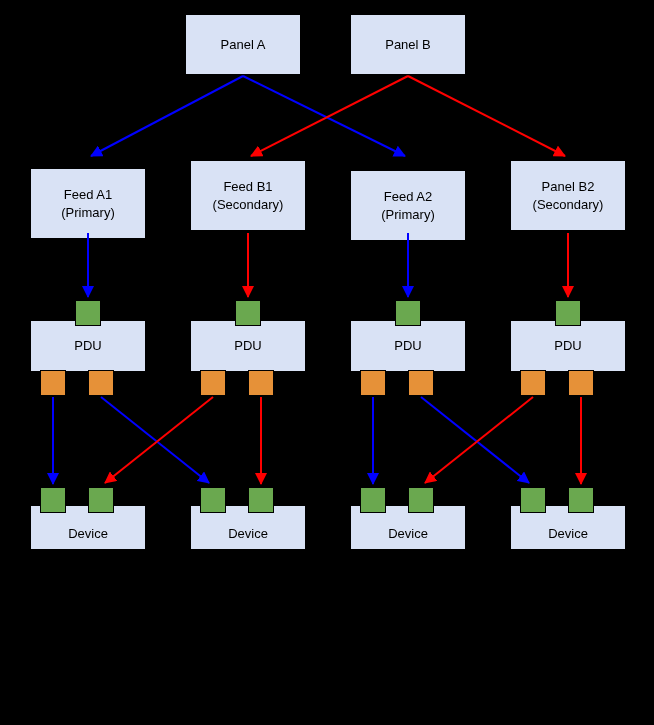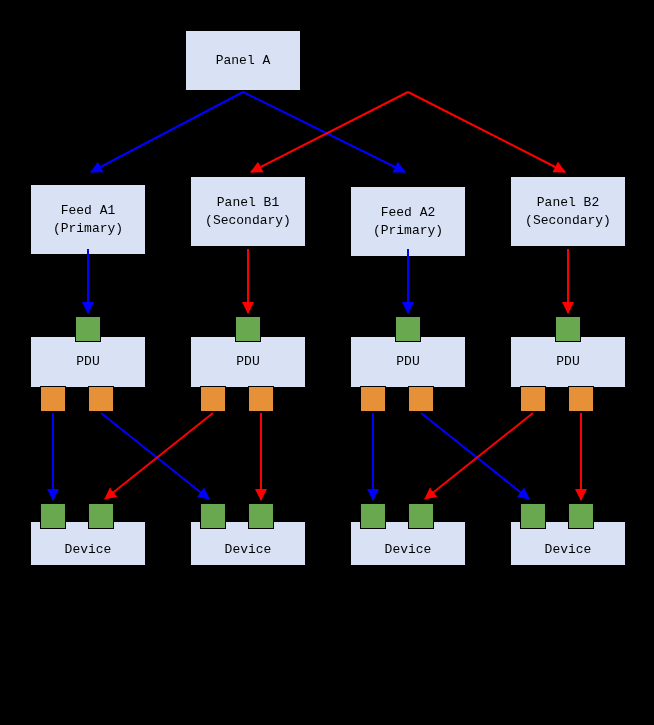--- a/index.html
+++ b/index.html
@@ -1,19 +1,19 @@
 <!DOCTYPE html>
 <html><head>
 <meta charset="utf-8">
 <style>
   * { margin:0; padding:0; box-sizing:border-box; }
   html, body { background:#000; }
   .canvas {
     position:relative; width:654px; height:549px; background:#000;
-    font-family:Liberation Mono, monospace; overflow:hidden;margin-top:16px;
+    font-family:Liberation Sans, sans-serif; overflow:hidden;
   }
   .box {
     position:absolute; background:#d9e2f5; border:1px solid #000; color:#000;
     display:flex; flex-direction:column; align-items:center; justify-content:center;
     font-size:13px; line-height:18px; text-align:center;
   }
   .port { position:absolute; width:26px; height:26px; border:1px solid #000; }
   .swatch { position:absolute; width:31px; height:28px; border:1px solid #000; }
   .green  { background:#6aa84f; }
   .orange { background:#e69138; }
@@ -22,27 +22,30 @@
   .wire-red  { stroke:#ff0000; }
 </style>
 </head>
 <body>
 
 <div class="canvas">
 
   <div class="box" style="left:185px; top:14px; width:116px; height:61px">
     <span>Panel A</span>
   </div>
+  <div class="box" style="left:350px; top:14px; width:116px; height:61px">
+    <span>Panel B</span>
+  </div>
 
   <div class="box" style="left:30px; top:168px; width:116px; height:71px">
     <span>Feed A1</span>
     <span>(Primary)</span>
   </div>
   <div class="box" style="left:190px; top:160px; width:116px; height:71px">
-    <span>Panel B1</span>
+    <span>Feed B1</span>
     <span>(Secondary)</span>
   </div>
   <div class="box" style="left:350px; top:170px; width:116px; height:71px">
     <span>Feed A2</span>
     <span>(Primary)</span>
   </div>
   <div class="box" style="left:510px; top:160px; width:116px; height:71px">
     <span>Panel B2</span>
     <span>(Secondary)</span>
   </div>

